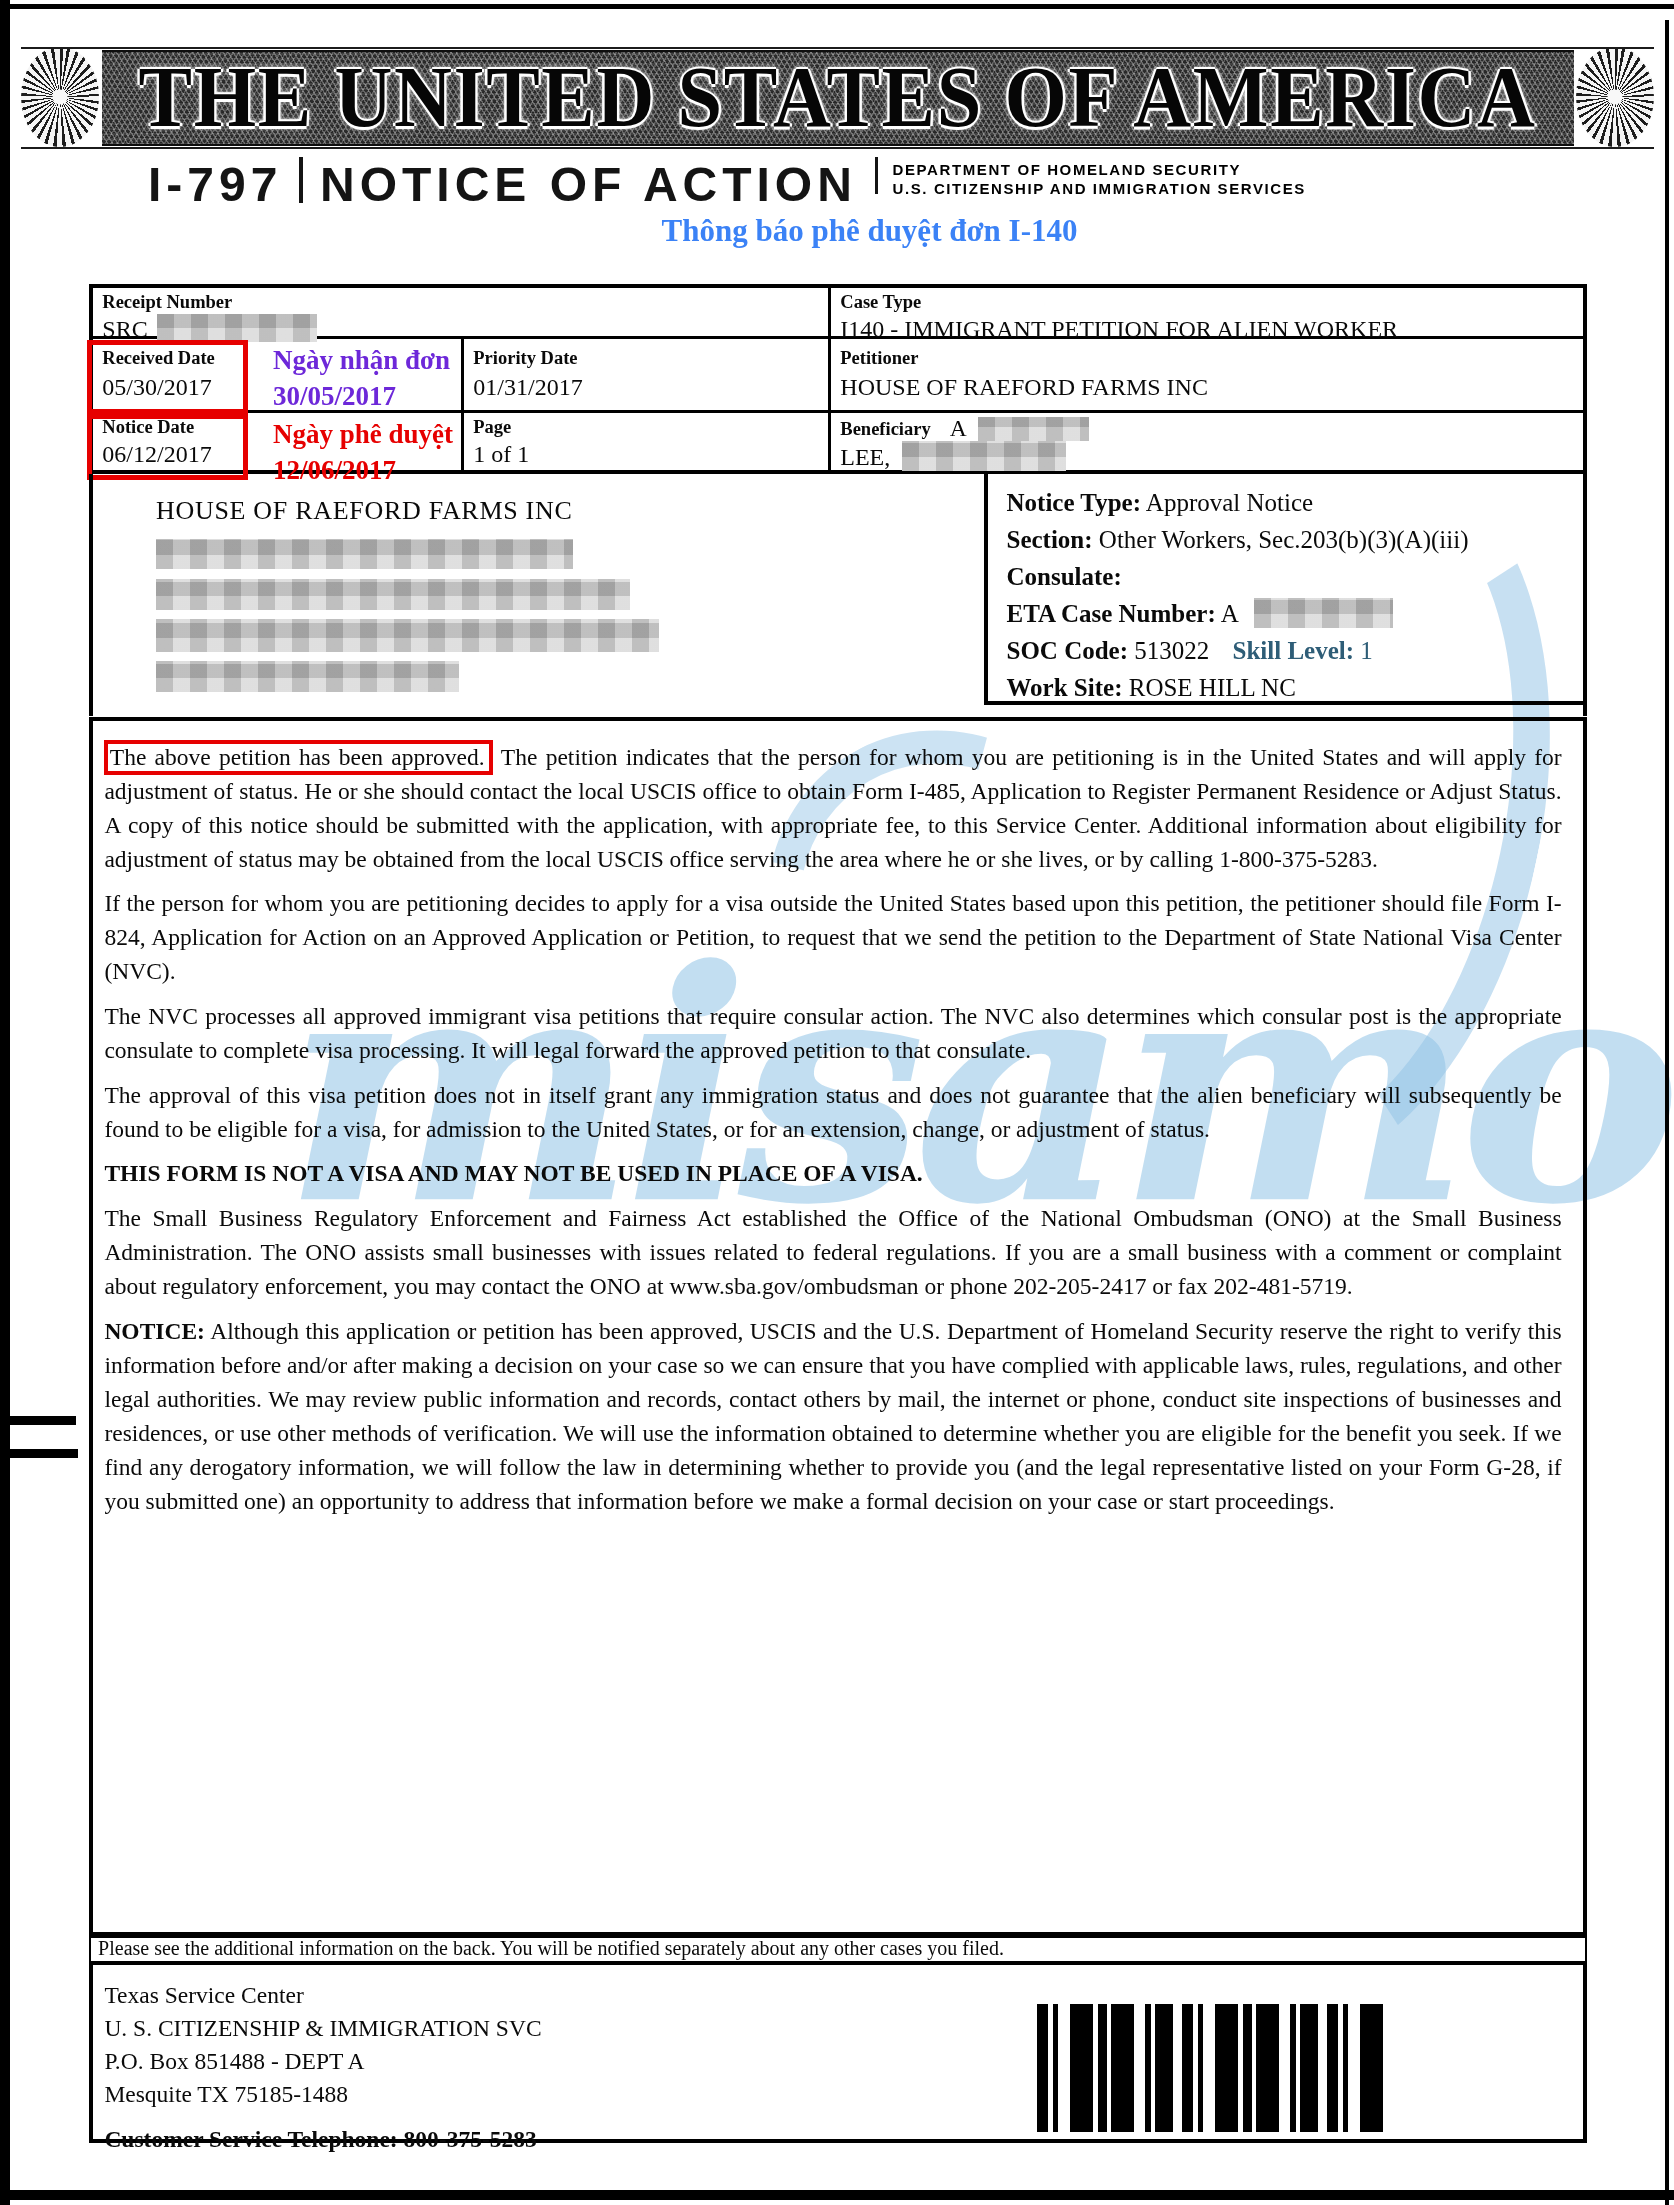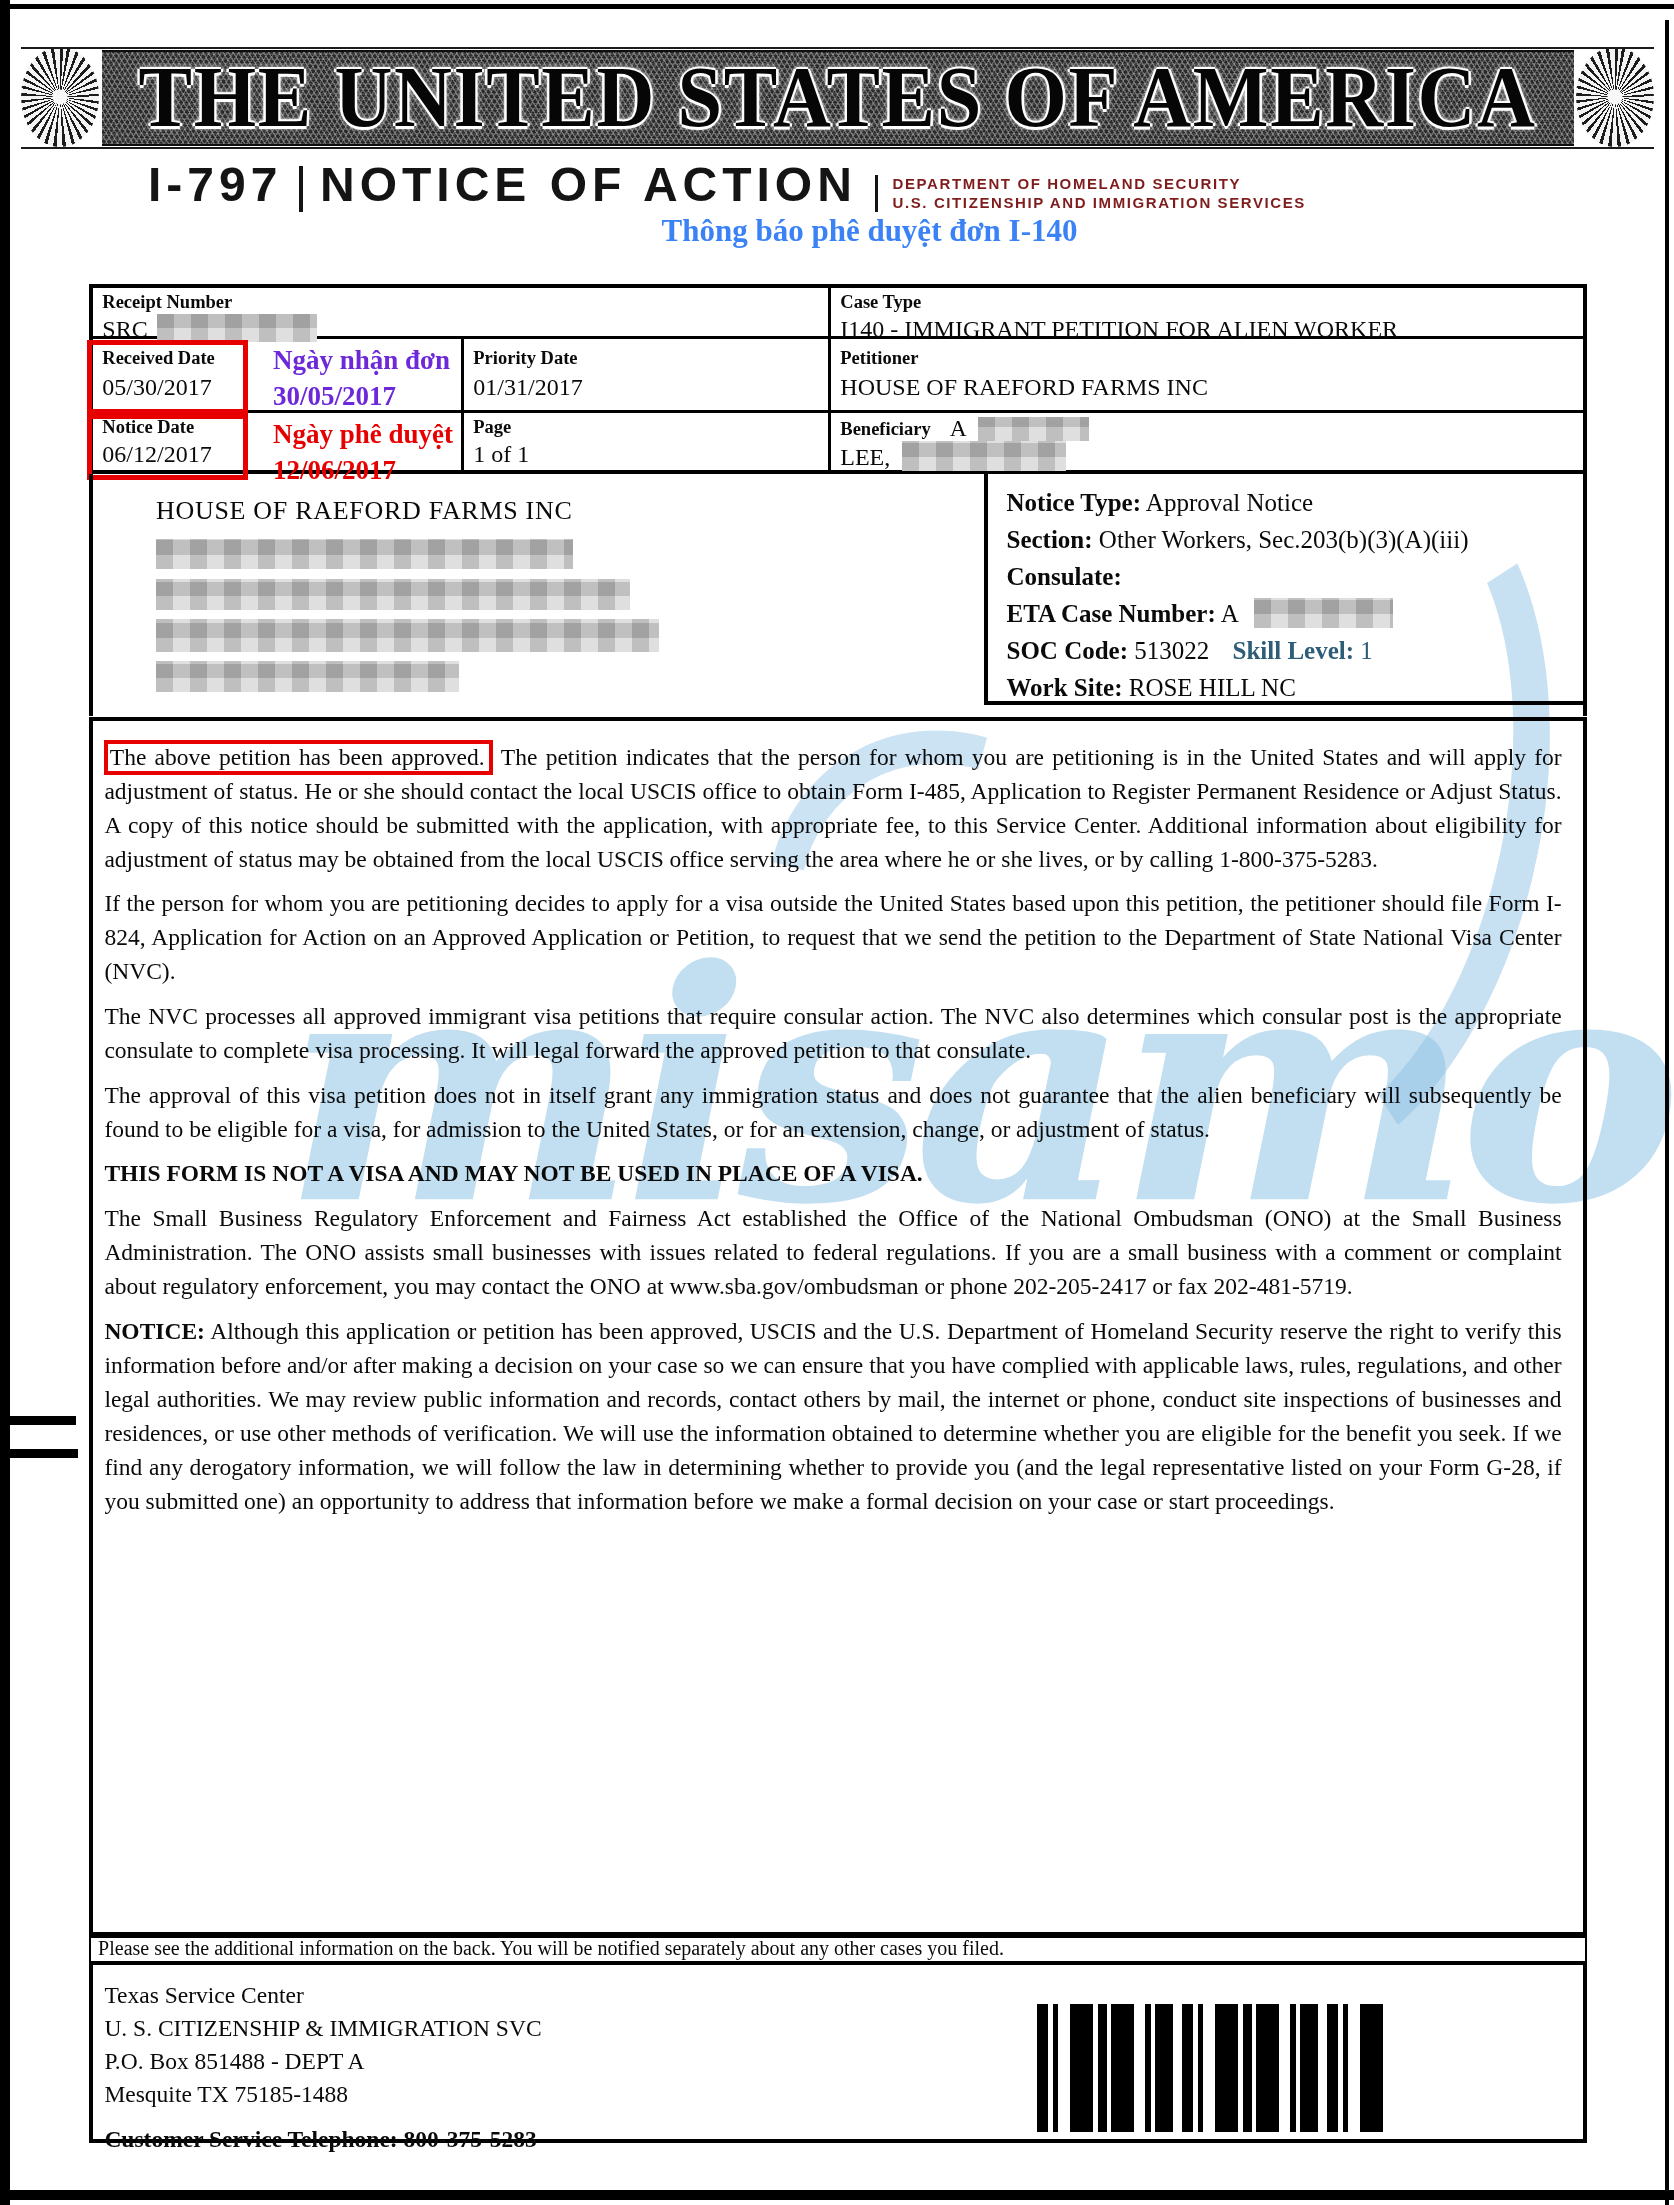--- a/index.html
+++ b/index.html
@@ -51,26 +51,26 @@
       repeating-linear-gradient(180deg, #262626 0 1.4px, #414141 1.4px 2.9px, #2b2b2b 2.9px 5px);
     border-top:2.9px solid #0e0e0e;border-bottom:2.9px solid #0e0e0e;
   }
   .banner-text{
     font-weight:bold;font-size:71px;white-space:nowrap;color:#060606;letter-spacing:1.4px;
     transform:scale(1.13,1.22);
     text-shadow:0 0 3.6px #fff,0 0 6.4px #fff,-2.1px 0 0 #fff,2.1px 0 0 #fff,0 -2.1px 0 #fff,0 2.1px 0 #fff;
   }
 
   
-  .form-header{position:absolute;left:148px;top:157px;display:flex;align-items:flex-end;
+  .form-header{position:absolute;left:148px;top:157px;display:flex;align-items:flex-start;
     font-family:"Liberation Sans","DejaVu Sans",sans-serif;}
   .form-number,.form-title{font-size:48px;font-weight:800;letter-spacing:5px;color:#141414;white-space:nowrap;}
   .vbar{width:3.6px;height:46px;background:#141414;margin:0 17px;}
   .vbar.small{width:2.9px;height:37px;margin:0 14.3px 0 18.5px;}
-  .agency-block{font-size:15px;font-weight:700;letter-spacing:1.6px;color:#7f1d1d;line-height:19px;white-space:nowrap;padding-top:2.9px;}
+  .agency-block{font-size:15px;font-weight:700;letter-spacing:1.6px;color:#000000;line-height:19px;white-space:nowrap;padding-top:2.9px;}
 
   
   .viet-title{position:absolute;left:0;width:1675px;top:213px;text-align:center;padding-left:64px;
     font-size:31px;font-weight:bold;}
 
   
   .main-table{position:absolute;left:89px;top:284px;width:1498px;height:190px;border:4.3px solid #000;
     display:grid;grid-template-columns:371px 367px auto;grid-template-rows:51px 74px auto;}
   .cell{position:relative;padding:4.3px 0 0 9.3px;overflow:visible;}
   .br{border-right:3.6px solid #000;}

